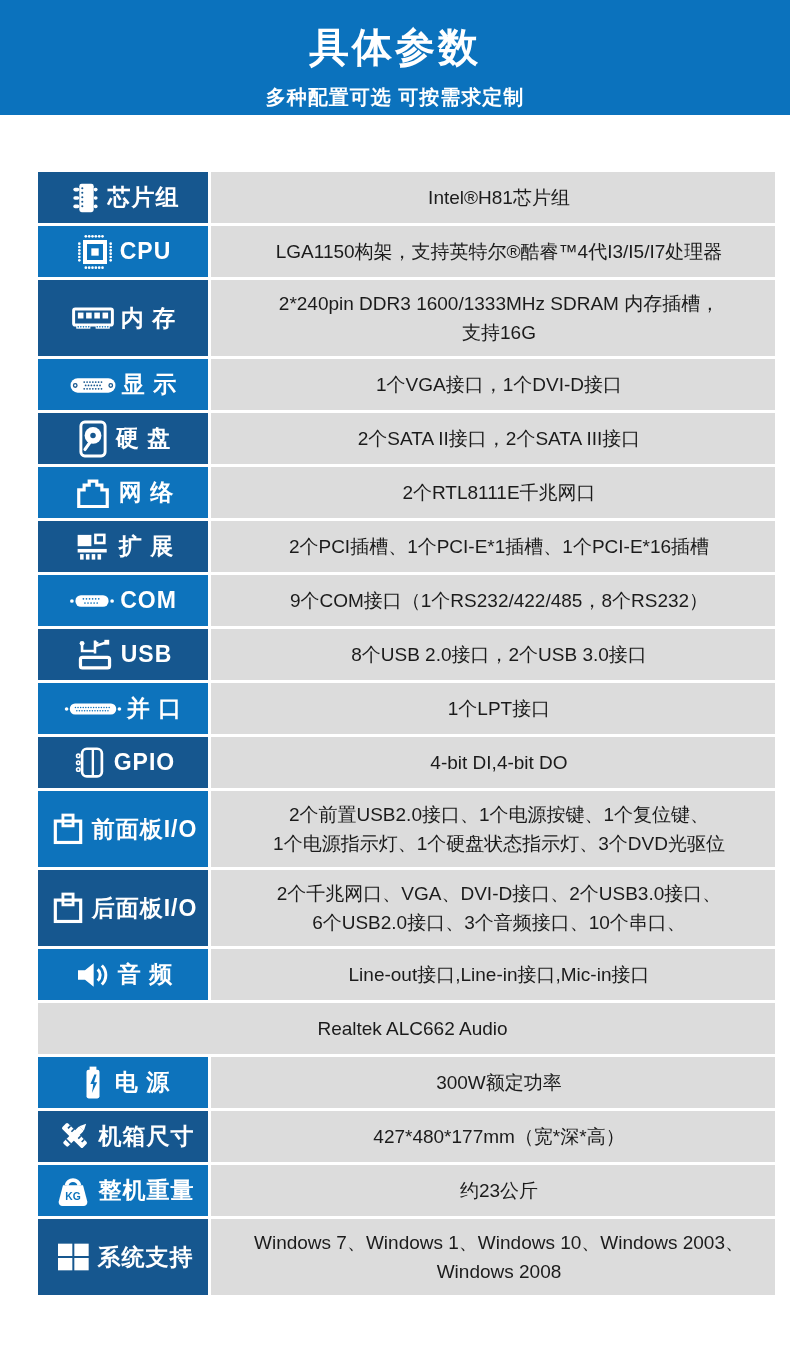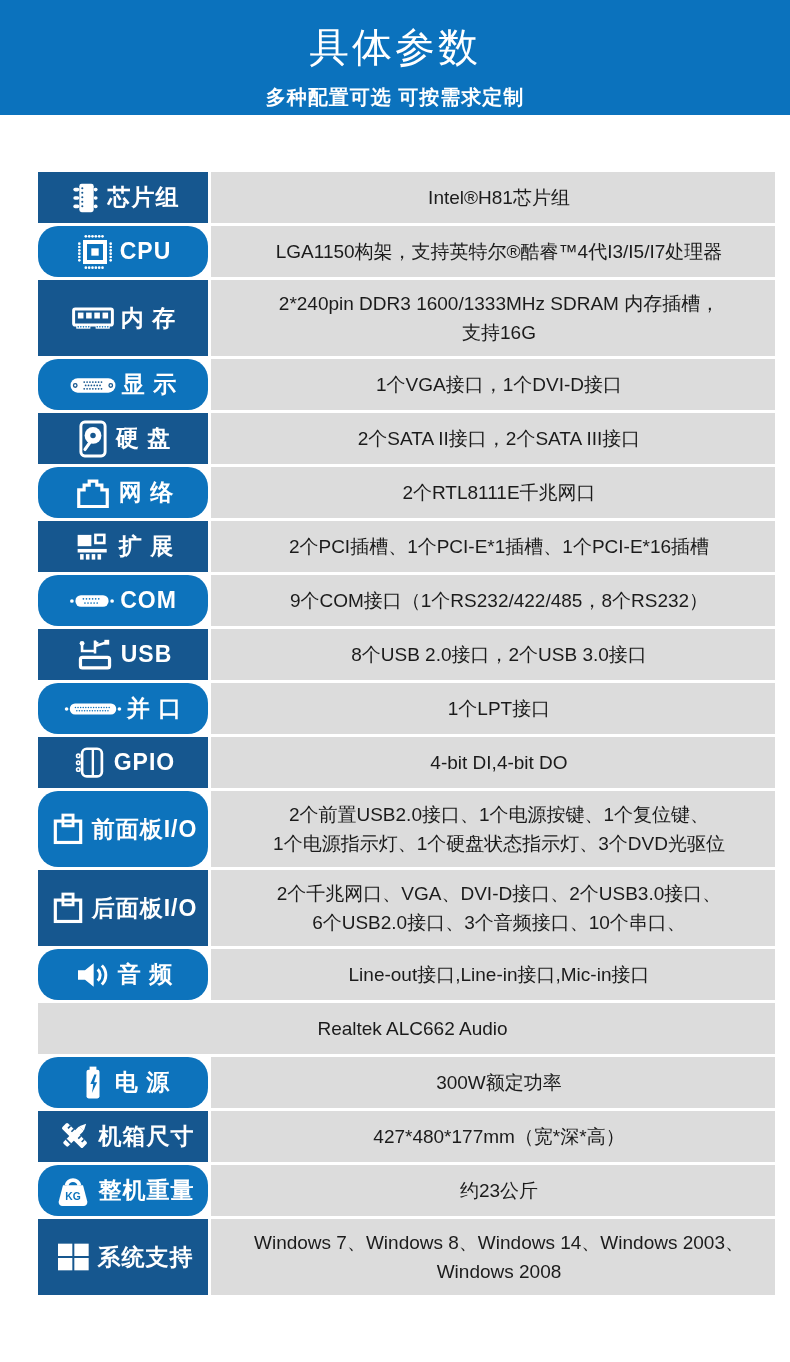--- a/index.html
+++ b/index.html
@@ -9,40 +9,40 @@
     overflow: hidden;
     font-family: "Liberation Sans", "DejaVu Sans", sans-serif;
   }
   .header {
     width: 790px; height: 115px;
     background: var(--header-bg, #0b72bd);
     color: #fff; text-align: center;
   }
   .header-title {
     padding-top: 20px;
-    font-size: 40px; font-weight: normal; letter-spacing: 3px;
+    font-size: 40px; font-weight: bold; letter-spacing: 3px;
   }
   .header-subtitle {
     margin-top: 9px;
     font-size: 20px; font-weight: bold; letter-spacing: 1px;
   }
   .spec-table {
     margin: 57px 25px 0 38px;
     width: 737px;
     display: flex; flex-direction: column; gap: 3px;
   }
   .row { display: flex; gap: 3px; min-height: 51px; }
   .label-cell {
     flex: 0 0 170px; width: 170px;
     display: flex; align-items: center; justify-content: center;
     gap: 5px; padding: 2px 0;
     color: #fff;
   }
   .row.dark   .label-cell { background: var(--row-dark, #16578f); }
-  .row.bright .label-cell { background: var(--row-bright, #0d73bc); border-radius: 20px; }
+  .row.bright .label-cell { background: var(--row-bright, #0d73bc); }
   .label-text {
     font-size: 23px; font-weight: bold; letter-spacing: 1px;
     white-space: nowrap;
   }
   .icon { display: flex; align-items: flex-start; justify-content: center; flex: 0 0 auto; }
   .value-cell {
     flex: 1 1 auto;
     background: var(--value-bg, #dcdcdc);
     display: flex; flex-direction: column; justify-content: center;
     padding: 9px 8px 9px 20px;
@@ -468,17 +468,17 @@
           <svg width="40" height="40" viewBox="0 0 24 24">
             <rect x="3" y="4" width="8.6" height="7.4" fill="#fff"></rect>
             <rect x="12.8" y="4" width="8.6" height="7.4" fill="#fff"></rect>
             <rect x="3" y="12.6" width="8.6" height="7.4" fill="#fff"></rect>
             <rect x="12.8" y="12.6" width="8.6" height="7.4" fill="#fff"></rect>
           </svg>
         </span>
       <span class="label-text">系统支持</span>
     </div>
     <div class="value-cell">
-        <div class="value-line">Windows 7、Windows 8、Windows 14、Windows 2003、</div>
+        <div class="value-line">Windows 7、Windows 1、Windows 10、Windows 2003、</div>
         <div class="value-line">Windows 2008</div>
       </div>
   </div>
 </div>
 
 </body></html>

